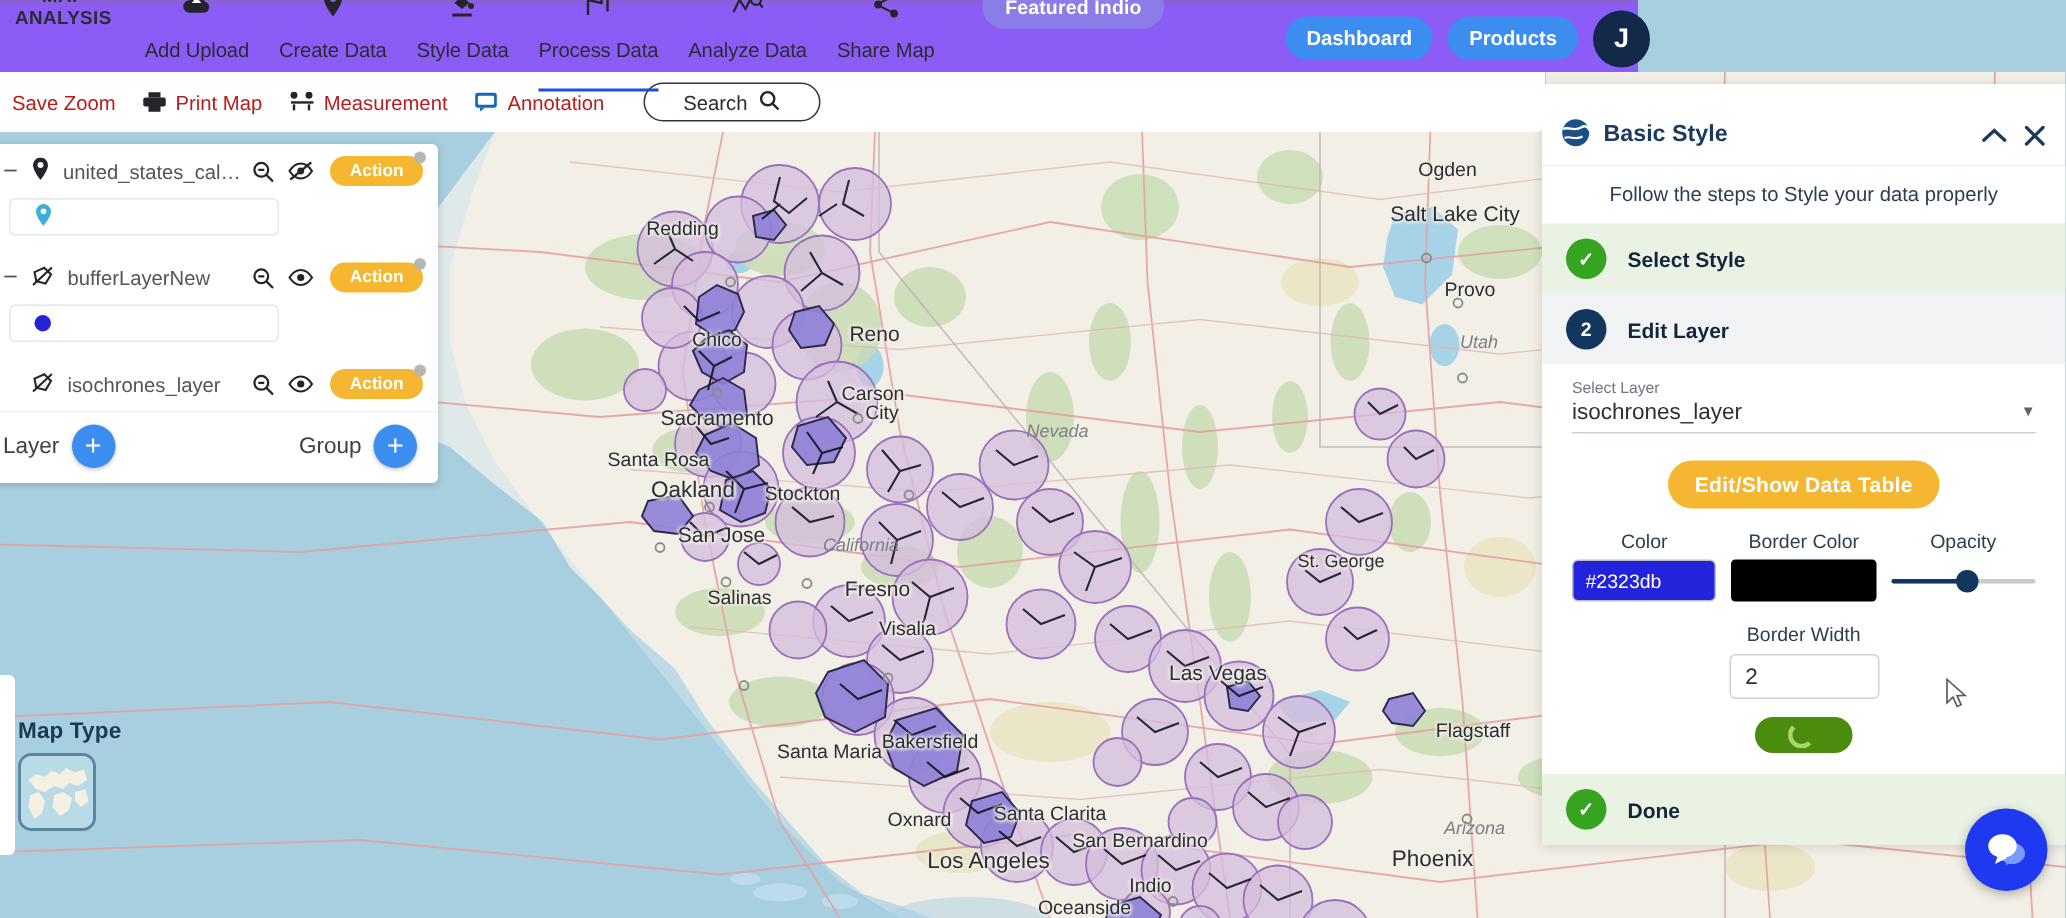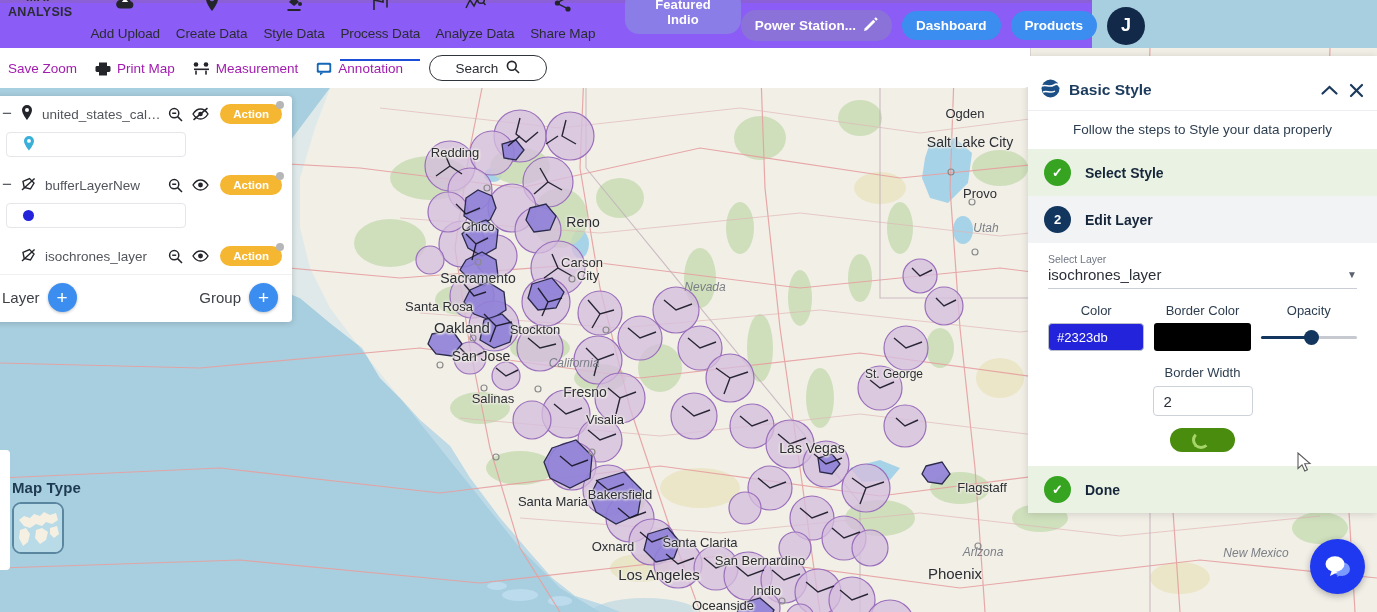--- a/index.html
+++ b/index.html
@@ -66,22 +66,22 @@
   
   .toolbar {
     position: absolute; top: 48px; left: 0; width: 1030px; height: 40px;
     background: #ffffff;
     display: flex; align-items: center; gap: 18px;
     padding-left: 8px;
     z-index: 55;
     border-radius: 0 0 6px 0;
   }
   .tool {
-    display: flex; align-items: flex-end; gap: 6px;
-    font-size: 13.5px; color: #a21caf; cursor: pointer; white-space: nowrap;
+    display: flex; align-items: flex-start; gap: 6px;
+    font-size: 13.5px; color: #b91c1c; cursor: pointer; white-space: nowrap;
   }
   .tool svg { display:block; }
   .searchbox {
     display: flex; align-items: center; justify-content: center; gap: 8px;
     border: 1.3px solid #30343c; border-radius: 16px;
     height: 26px; width: 118px; margin-left: 8px;
     cursor: text; background: #fff;
   }
   .searchbox span { font-size: 13.5px; color: #2a2c33; }
 
@@ -685,29 +685,20 @@
             <line x1="4.6" y1="10.2" x2="12.6" y2="14.1" stroke="currentColor" stroke-width="1.4"></line>
           </svg>
         </span>
         <span class="nav-label">Share Map</span>
       </div>
 
       <button class="featured-btn">Featured Indio</button>
     </div>
 
     <div class="top-right">
-      <button class="pill purple">
-        <span>Power Station...</span>
-        <span>
-          <svg width="14" height="14" viewBox="0 0 14 14" fill="#fff">
-              <path d="M0.8,11.2 L9.3,2.7 L11.3,4.7 L2.8,13.2 L0,14 Z"></path>
-              <path d="M10.2,1.8 L11.8,0.2 L13.8,2.2 L12.2,3.8 Z"></path>
-            </svg>
-        </span>
-      </button>
       <button class="pill blue">Dashboard</button>
       <button class="pill blue">Products</button>
       <div class="avatar">
         <span>J</span>
       </div>
     </div>
   </div>
 
   <div class="toolbar">
     <div class="tool">
@@ -906,20 +897,21 @@
       <span>Edit Layer</span>
     </div>
 
     <div class="sp-body">
       <div class="field-label">Select Layer</div>
       <div class="select-row">
         <span class="select-val">isochrones_layer</span>
         <span class="caret">▼</span>
       </div>
 
+      <button class="edit-table-btn">Edit/Show Data Table</button>
 
       <div class="color-grid">
         <div>
           <div class="cg-label">Color</div>
           <input class="color-input" value="#2323db" style="">
         </div>
         <div>
           <div class="cg-label">Border Color</div>
           <div class="color-swatch-black"></div>
         </div>

